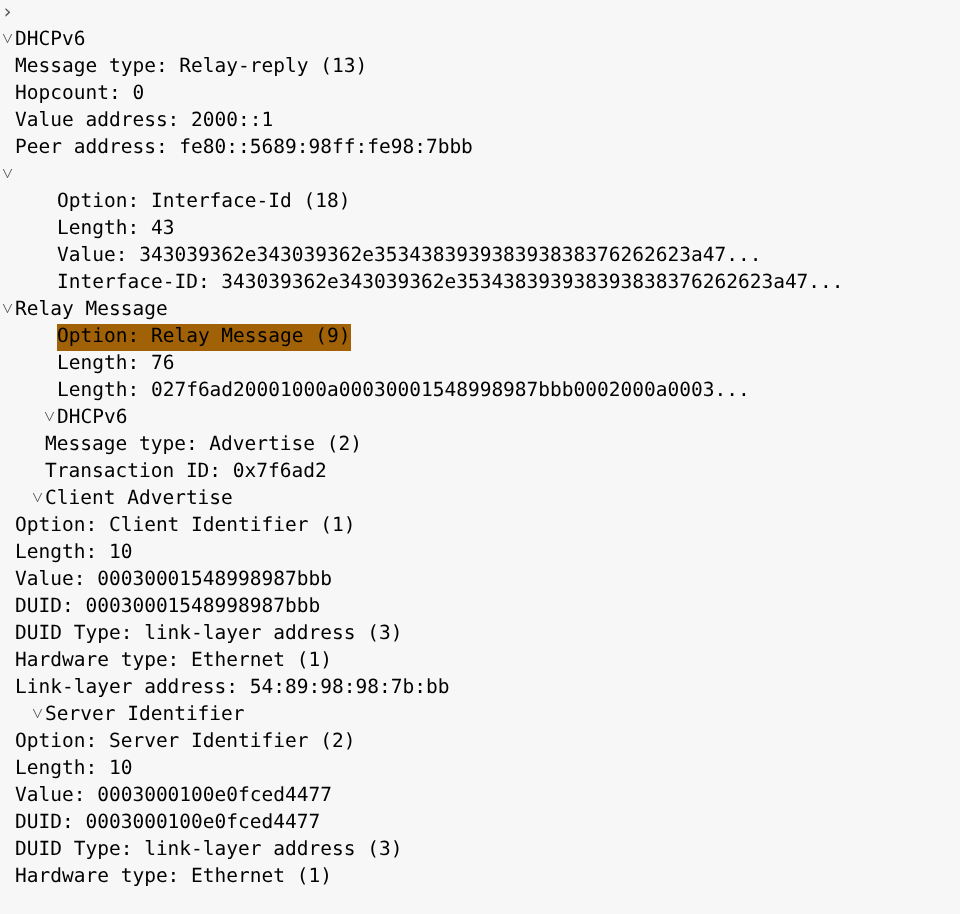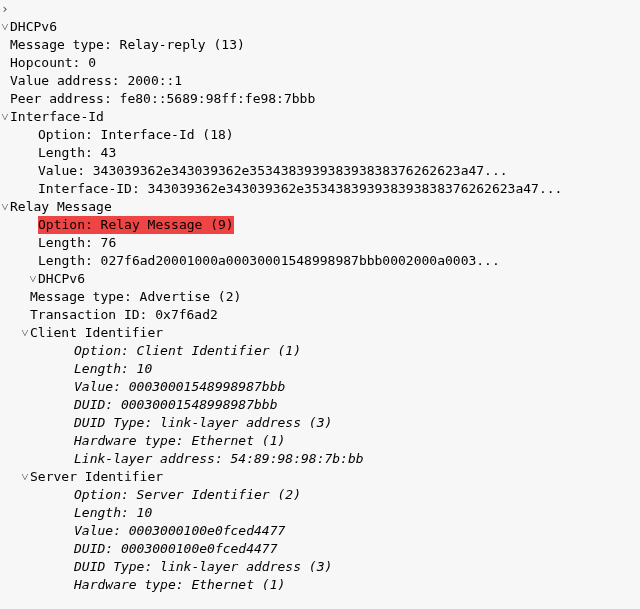--- a/index.html
+++ b/index.html
@@ -9,46 +9,45 @@
     font-family:Consolas,"Lucida Console","DejaVu Sans Mono",monospace;
     font-size:13px;
     line-height:18px;
     color:#000;
     overflow:hidden;
     position:relative;
   }
   .ln{display:flex;align-items:flex-start;white-space:pre;}
   .tog{width:10px;text-align:center;color:#555;flex:0 0 10px;cursor:pointer;} 
   .txt{flex:0 0 auto;}
-  .hl .txt{background:#ef4444;}
+  .hl .txt{background:#a16207;}
   
   .i0{padding-left:0px;}
   .i1{padding-left:0;}
   .i2{padding-left:28px;}
   .i3{padding-left:20px;}
-  .i4{padding-left:64px;font-style:italic;}
+  .i4{}
 </style>
 </head>
 <body>
 
 <div class="ln i0">
   <span class="tog">›</span>
 </div>
 <div class="ln i0">
   <span class="tog">˅</span>
   <span class="txt">DHCPv6</span>
 </div>
 <div class="ln i1"><span class="tog"></span><span class="txt">Message type: Relay-reply (13)</span></div>
 <div class="ln i1"><span class="tog"></span><span class="txt">Hopcount: 0</span></div>
 <div class="ln i1"><span class="tog"></span><span class="txt">Value address: 2000::1</span></div>
 <div class="ln i1"><span class="tog"></span><span class="txt">Peer address: fe80::5689:98ff:fe98:7bbb</span></div>
 
 <div class="ln i1">
   <span class="tog">˅</span>
-  <span class="txt">Interface-Id</span>
 </div>
 <div class="ln i2"><span class="tog"></span><span class="txt">Option: Interface-Id (18)</span></div>
 <div class="ln i2"><span class="tog"></span><span class="txt">Length: 43</span></div>
 <div class="ln i2"><span class="tog"></span><span class="txt">Value: 343039362e343039362e353438393938393838376262623a47...</span></div>
 <div class="ln i2"><span class="tog"></span><span class="txt">Interface-ID: 343039362e343039362e353438393938393838376262623a47...</span></div>
 
 <div class="ln i1">
   <span class="tog">˅</span>
   <span class="txt">Relay Message</span>
 </div>
@@ -58,21 +57,21 @@
 
 <div class="ln i2">
   <span class="tog">˅</span>
   <span class="txt">DHCPv6</span>
 </div>
 <div class="ln i3"><span class="tog"></span><span class="txt">Message type: Advertise (2)</span></div>
 <div class="ln i3"><span class="tog"></span><span class="txt">Transaction ID: 0x7f6ad2</span></div>
 
 <div class="ln i3">
   <span class="tog">˅</span>
-  <span class="txt">Client Identifier</span>
+  <span class="txt">Client Advertise</span>
 </div>
 <div class="ln i4"><span class="tog"></span><span class="txt">Option: Client Identifier (1)</span></div>
 <div class="ln i4"><span class="tog"></span><span class="txt">Length: 10</span></div>
 <div class="ln i4"><span class="tog"></span><span class="txt">Value: 00030001548998987bbb</span></div>
 <div class="ln i4"><span class="tog"></span><span class="txt">DUID: 00030001548998987bbb</span></div>
 <div class="ln i4"><span class="tog"></span><span class="txt">DUID Type: link-layer address (3)</span></div>
 <div class="ln i4"><span class="tog"></span><span class="txt">Hardware type: Ethernet (1)</span></div>
 <div class="ln i4"><span class="tog"></span><span class="txt">Link-layer address: 54:89:98:98:7b:bb</span></div>
 
 <div class="ln i3">

